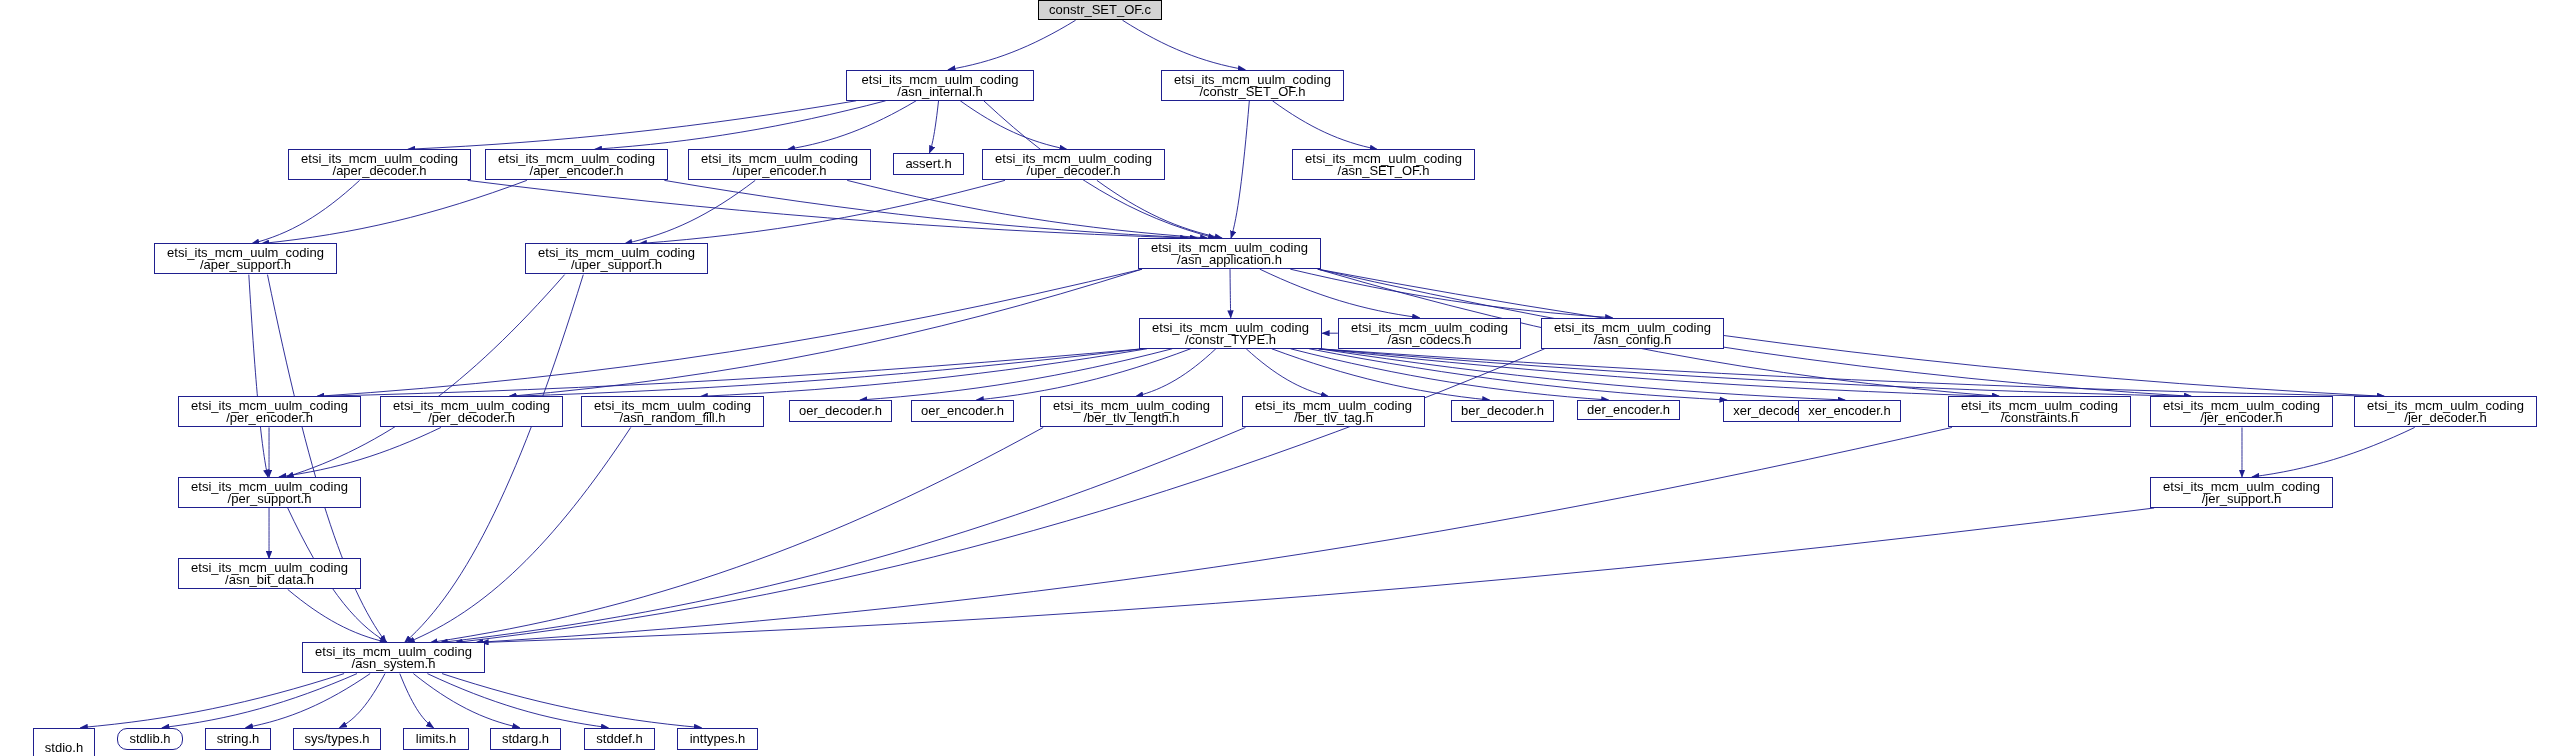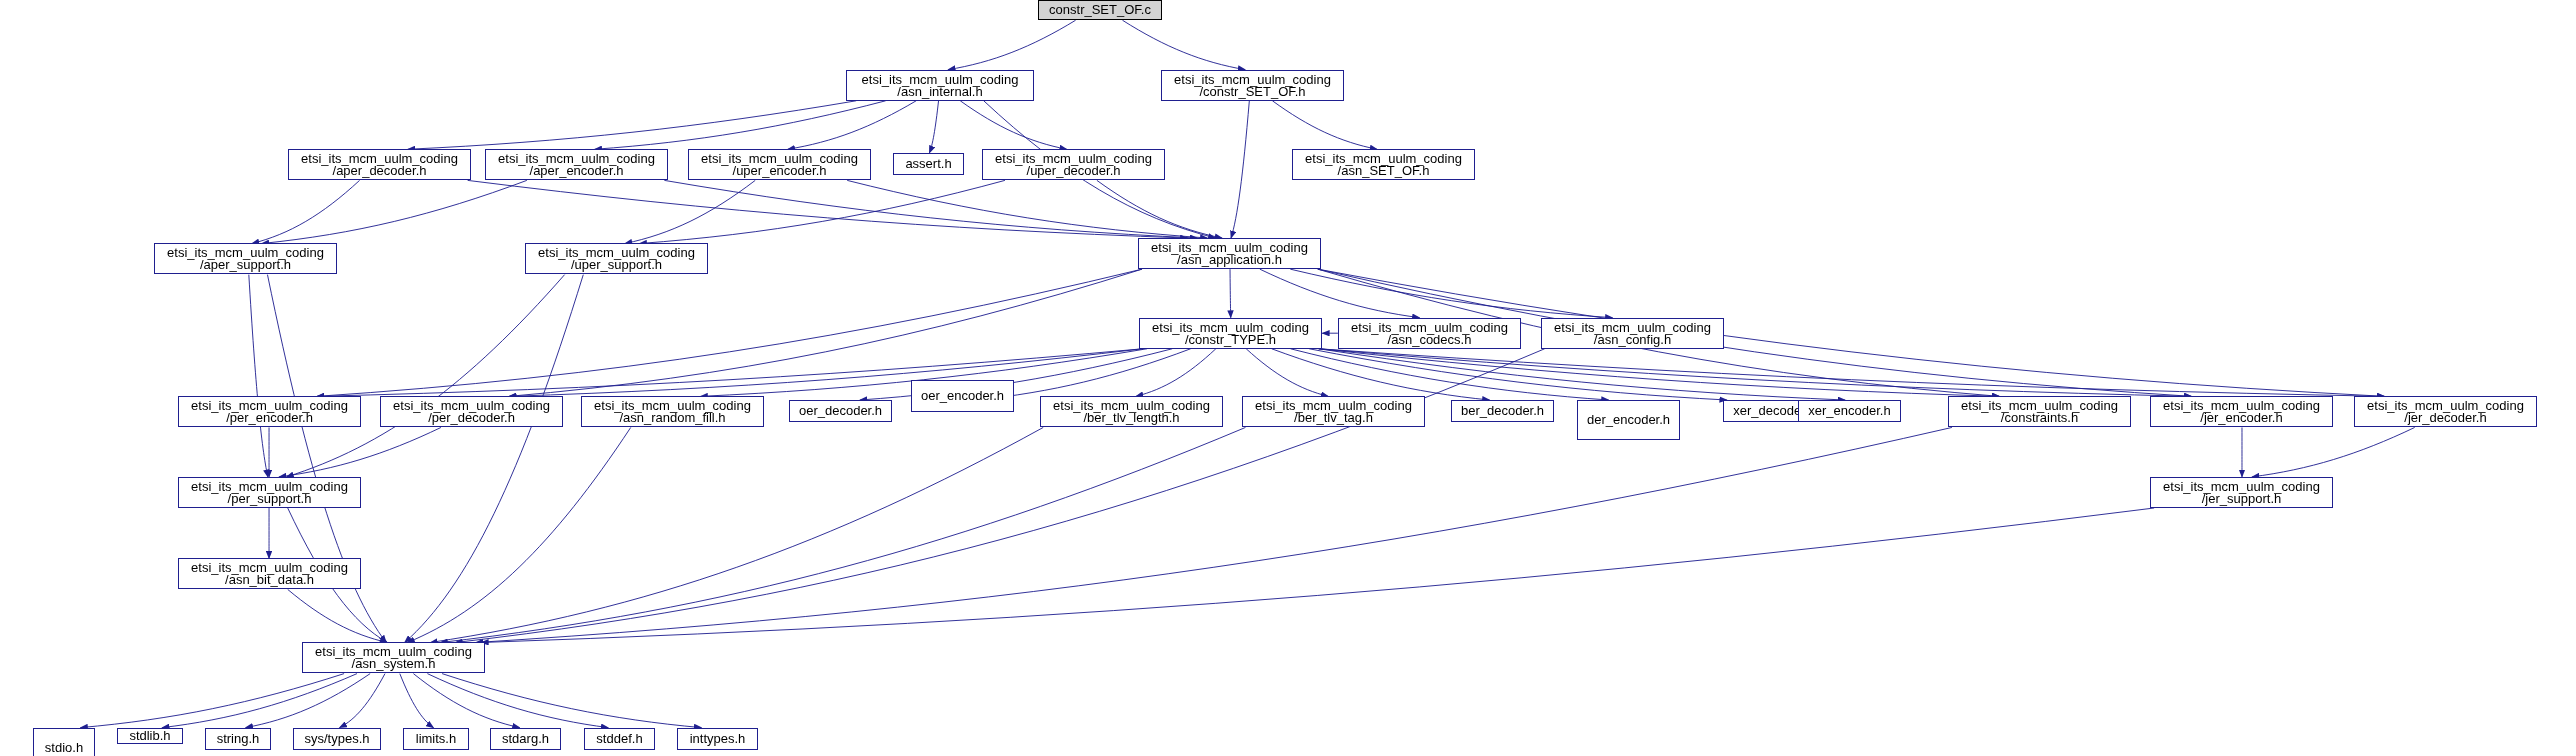--- a/index.html
+++ b/index.html
@@ -139,36 +139,36 @@
       <div class="node" style="left: 154px; top: 243px; width: 183px; height: 31px;"><span>etsi_its_mcm_uulm_coding</span><span>/aper_support.h</span></div>
       <div class="node" style="left: 525px; top: 243px; width: 183px; height: 31px;"><span>etsi_its_mcm_uulm_coding</span><span>/uper_support.h</span></div>
       <div class="node" style="left: 1138px; top: 238px; width: 183px; height: 31px;"><span>etsi_its_mcm_uulm_coding</span><span>/asn_application.h</span></div>
       <div class="node" style="left: 1139px; top: 318px; width: 183px; height: 31px;"><span>etsi_its_mcm_uulm_coding</span><span>/constr_TYPE.h</span></div>
       <div class="node" style="left: 1338px; top: 318px; width: 183px; height: 31px;"><span>etsi_its_mcm_uulm_coding</span><span>/asn_codecs.h</span></div>
       <div class="node" style="left: 1541px; top: 318px; width: 183px; height: 31px;"><span>etsi_its_mcm_uulm_coding</span><span>/asn_config.h</span></div>
       <div class="node" style="left: 178px; top: 396px; width: 183px; height: 31px;"><span>etsi_its_mcm_uulm_coding</span><span>/per_encoder.h</span></div>
       <div class="node" style="left: 380px; top: 396px; width: 183px; height: 31px;"><span>etsi_its_mcm_uulm_coding</span><span>/per_decoder.h</span></div>
       <div class="node" style="left: 581px; top: 396px; width: 183px; height: 31px;"><span>etsi_its_mcm_uulm_coding</span><span>/asn_random_fill.h</span></div>
       <div class="node" style="left: 789px; top: 400px; width: 103px; height: 22px;"><span>oer_decoder.h</span></div>
-      <div class="node" style="left: 911px; top: 380px; width: 103px; height: 32px;"><span>oer_encoder.h</span></div>
+      <div class="node" style="left: 911px; top: 400px; width: 103px; height: 22px;"><span>oer_encoder.h</span></div>
       <div class="node" style="left: 1040px; top: 396px; width: 183px; height: 31px;"><span>etsi_its_mcm_uulm_coding</span><span>/ber_tlv_length.h</span></div>
       <div class="node" style="left: 1242px; top: 396px; width: 183px; height: 31px;"><span>etsi_its_mcm_uulm_coding</span><span>/ber_tlv_tag.h</span></div>
       <div class="node" style="left: 1451px; top: 400px; width: 103px; height: 22px;"><span>ber_decoder.h</span></div>
-      <div class="node" style="left: 1577px; top: 400px; width: 103px; height: 40px;"><span>der_encoder.h</span></div>
+      <div class="node" style="left: 1577px; top: 400px; width: 103px; height: 20px;"><span>der_encoder.h</span></div>
       <div class="node" style="left: 1701px; top: 400px; width: 103px; height: 22px; margin-left: 22px;"><span>xer_decoder.h</span></div>
       <div class="node" style="left: 1798px; top: 400px; width: 103px; height: 22px;"><span>xer_encoder.h</span></div>
       <div class="node" style="left: 1948px; top: 396px; width: 183px; height: 31px;"><span>etsi_its_mcm_uulm_coding</span><span>/constraints.h</span></div>
       <div class="node" style="left: 2150px; top: 396px; width: 183px; height: 31px;"><span>etsi_its_mcm_uulm_coding</span><span>/jer_encoder.h</span></div>
       <div class="node" style="left: 2354px; top: 396px; width: 183px; height: 31px;"><span>etsi_its_mcm_uulm_coding</span><span>/jer_decoder.h</span></div>
       <div class="node" style="left: 178px; top: 477px; width: 183px; height: 31px;"><span>etsi_its_mcm_uulm_coding</span><span>/per_support.h</span></div>
       <div class="node" style="left: 2150px; top: 477px; width: 183px; height: 31px;"><span>etsi_its_mcm_uulm_coding</span><span>/jer_support.h</span></div>
       <div class="node" style="left: 178px; top: 558px; width: 183px; height: 31px;"><span>etsi_its_mcm_uulm_coding</span><span>/asn_bit_data.h</span></div>
       <div class="node" style="left: 302px; top: 642px; width: 183px; height: 31px;"><span>etsi_its_mcm_uulm_coding</span><span>/asn_system.h</span></div>
       <div class="node" style="left: 33px; top: 728px; width: 62px; height: 39px;"><span>stdio.h</span></div>
-      <div class="node" style="left: 117px; top: 728px; width: 66px; height: 16px;"><span>stdlib.h</span></div>
+      <div class="node" style="left: 117px; top: 728px; width: 66px; height: 22px; border-radius: 10px;"><span>stdlib.h</span></div>
       <div class="node" style="left: 205px; top: 728px; width: 66px; height: 22px;"><span>string.h</span></div>
       <div class="node" style="left: 293px; top: 728px; width: 88px; height: 22px;"><span>sys/types.h</span></div>
       <div class="node" style="left: 403px; top: 728px; width: 66px; height: 22px;"><span>limits.h</span></div>
       <div class="node" style="left: 490px; top: 728px; width: 71px; height: 22px;"><span>stdarg.h</span></div>
       <div class="node" style="left: 584px; top: 728px; width: 71px; height: 22px;"><span>stddef.h</span></div>
       <div class="node" style="left: 677px; top: 728px; width: 81px; height: 22px;"><span>inttypes.h</span></div>
     </div>
 </div>
 
 

